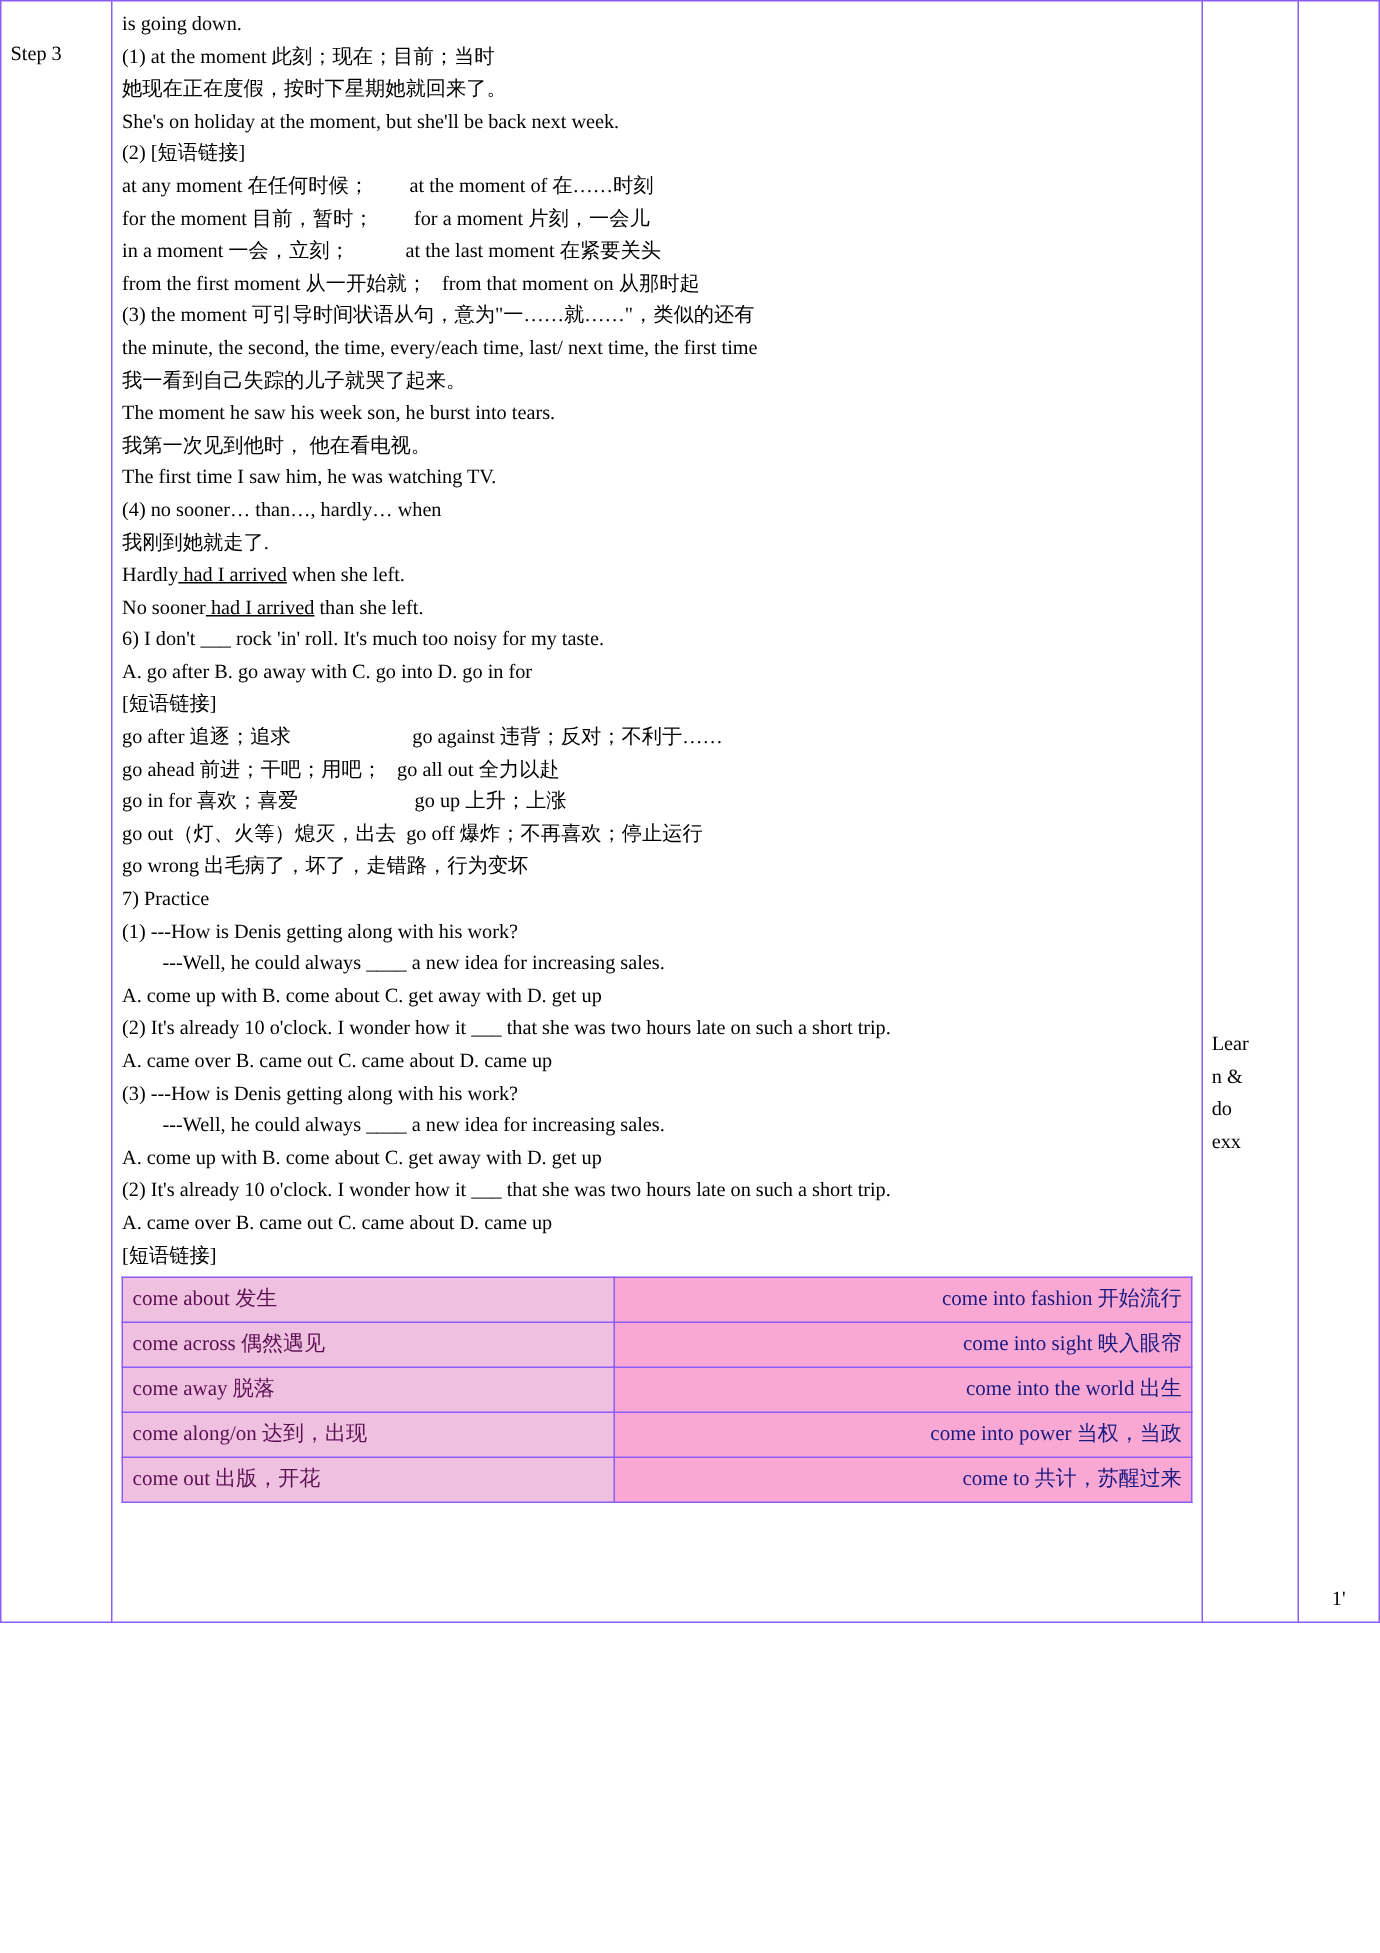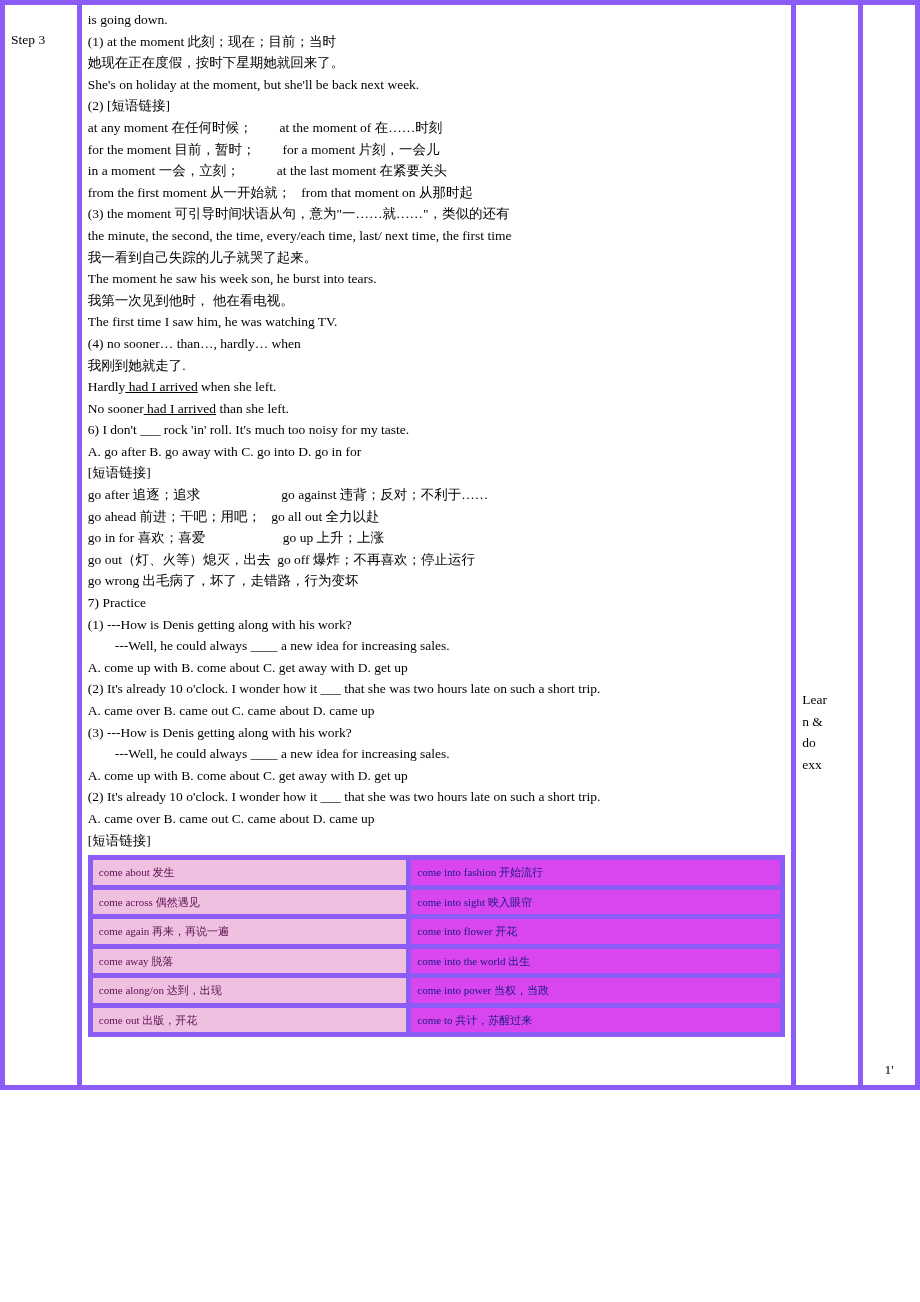--- a/index.html
+++ b/index.html
@@ -13,21 +13,21 @@
   }
   .page {
     width: 920px;
     background: #fff;
   }
   table.outer {
     border-collapse: collapse;
     width: 100%;
   }
   table.outer td {
-    border: 5px solid #8b5cf6;
+    border: 1px solid #8b5cf6;
     vertical-align: top;
     padding: 4px 6px;
   }
   .col-step {
     width: 60px;
   }
   .col-main {
     width: 700px;
   }
   .col-notes {
@@ -42,27 +42,28 @@
   }
   .inner-table {
     border-collapse: collapse;
     width: 100%;
     margin-top: 4px;
   }
   .inner-table td {
     border: 2px solid #2020d0;
     background: #f0c0e0;
     color: #5a1050;
-    font-size: 11px;
+    font-size: 14px;
     padding: 2px 6px;
     line-height: 1.5;
   }
   .inner-table td:nth-child(2) {
-    background: #d946ef;
+    background: #f9a8d4;
     color: #1a1a80;
+    text-align: right;
   }
   .inner-col1 { width: 46%; }
   .inner-col2 { width: 54%; }
   .ind { padding-left: 2em; }
   .note-block {
     padding-top: 680px;
   }
   .time-block {
     padding-top: 1050px;
   }
@@ -123,24 +124,20 @@
         <tbody>
                 <tr>
                   <td class="inner-col1">come about 发生</td>
                   <td class="inner-col2">come into fashion 开始流行</td>
                 </tr>
         <tr>
                   <td>come across 偶然遇见</td>
                   <td>come into sight 映入眼帘</td>
                 </tr>
         <tr>
-                  <td>come again 再来，再说一遍</td>
-                  <td>come into flower 开花</td>
-                </tr>
-        <tr>
                   <td>come away 脱落</td>
                   <td>come into the world 出生</td>
                 </tr>
         <tr>
                   <td>come along/on 达到，出现</td>
                   <td>come into power 当权，当政</td>
                 </tr>
         <tr>
                   <td>come out 出版，开花</td>
                   <td>come to 共计，苏醒过来</td>

